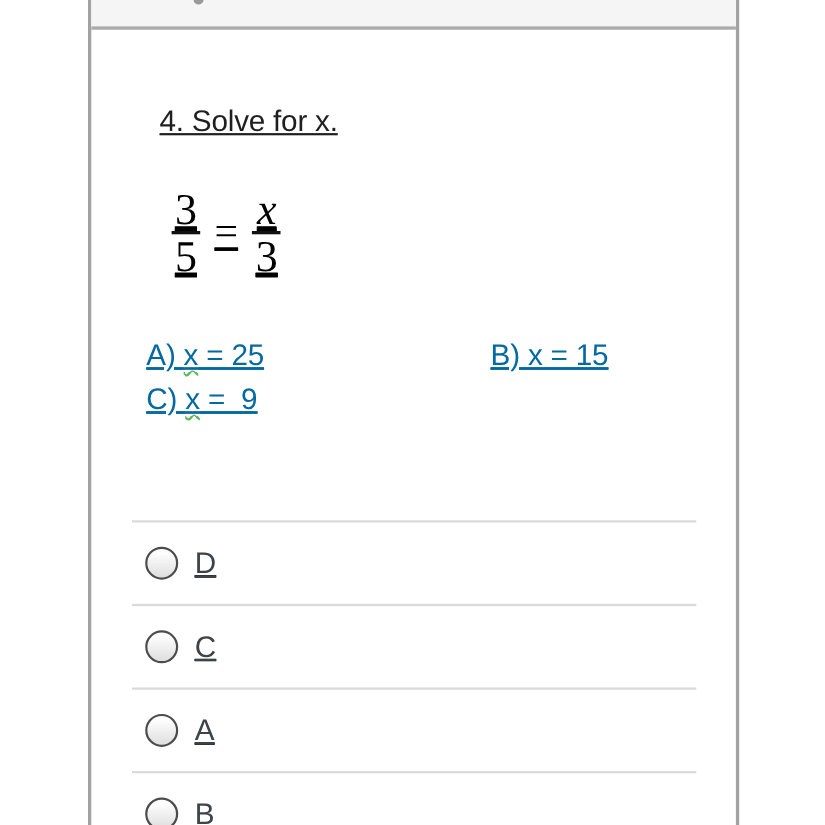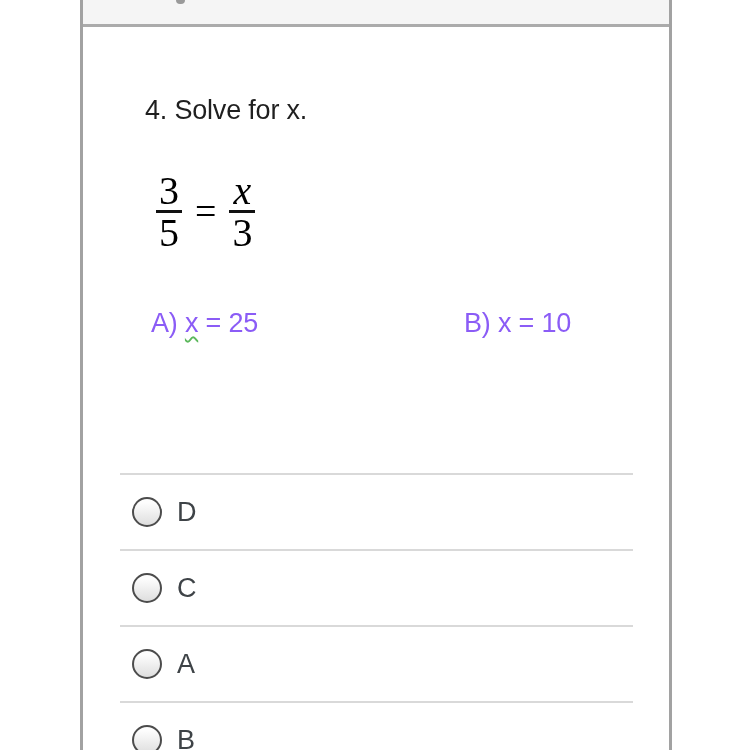--- a/index.html
+++ b/index.html
@@ -1,15 +1,15 @@
 <!DOCTYPE html>
 <html><head>
 <meta charset="utf-8">
 <style>
-  * { margin: 0; padding: 0; box-sizing: border-box; }
+  * { margin: 0; padding: 0; box-sizing: border-box; text-decoration: underline; }
   html, body { background: #ffffff; }
   body { font-family: "Liberation Sans", sans-serif; }
 
   .screen {
     position: relative;
     width: 750px;
     height: 750px;
     background: #ffffff;
     overflow: hidden;
   }
@@ -86,25 +86,25 @@
   .equals {
     font-size: 38px;
     line-height: 38px;
     padding-bottom: 2px;
   }
   .var-italic { font-style: italic; }
 
   
   .choices {
     position: absolute;
-    left: 151px;
+    left: 133px;
     top: 303px;
     display: grid;
     grid-template-columns: 313px auto;
-    color: #8b5cf6;
+    color: #0369a1;
   }
   .choice {
     font-size: 27px;
     line-height: 40px;
     white-space: pre;
     letter-spacing: -0.2px;
   }
   .squiggle {
     text-decoration-line: underline;
     text-decoration-style: wavy;
@@ -166,22 +166,23 @@
     <span class="frac">
       <span class="num var-italic">x</span>
       <span class="bar"></span>
       <span class="den">3</span>
     </span>
   </div>
 
   <div class="choices">
     <div class="choice"><span>A) </span><span class="variable squiggle">x</span><span> = 25</span></div>
 
-    <div class="choice"><span>B) </span><span class="variable">x</span><span> = 10</span></div>
-
+    <div class="choice"><span>B) </span><span class="variable">x</span><span> = 15</span></div>
+
+    <div class="choice"><span>C) </span><span class="variable squiggle">x</span><span> =  9</span></div>
 
   </div>
 
   <div class="options">
     <div class="option-row">
       <span class="radio"></span>
       <span class="option-label">D</span>
     </div>
     <div class="option-row">
       <span class="radio"></span>

